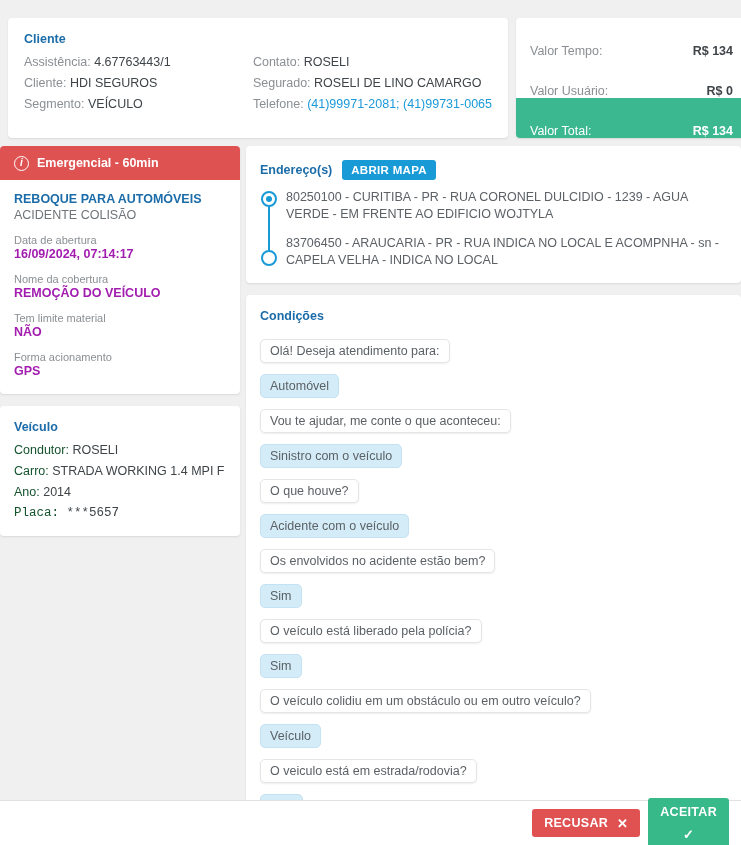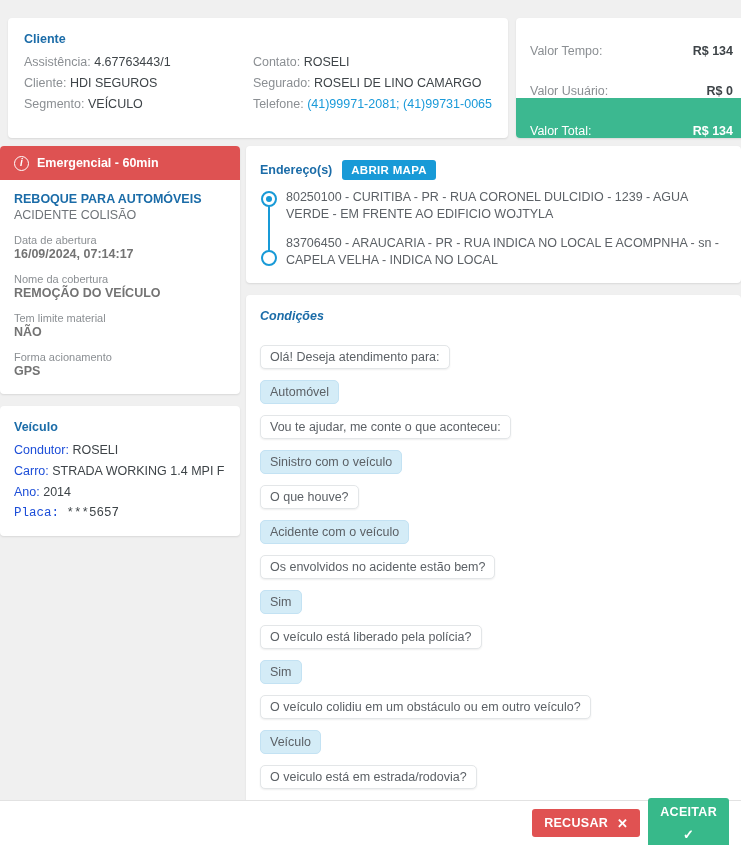--- a/index.html
+++ b/index.html
@@ -87,31 +87,31 @@
     border: 1.3px solid #fff;
     display: inline-flex; align-items: center; justify-content: center;
     font-size: 10px; font-weight: bold; font-style: italic;
     line-height: 1;
   }
   .service-body { padding: 12px 14px 16px 14px; }
   .svc-title { color: #1b6ca8; font-weight: bold; font-size: 12.5px; }
   .svc-sub { color: #6f7479; font-size: 12.5px; margin-top: 2px; }
   .field { margin-top: 12px; }
   .field .fl { color: #8b8f93; font-size: 11px; }
-  .field .fv { color: #737373; font-size: 12.5px; font-weight: bold; margin-top: 1px; }
+  .field .fv { color: #a21caf; font-size: 12.5px; font-weight: bold; margin-top: 1px; }
 
   .vehicle-card {
     width: 240px;
     margin-top: 12px;
     padding: 14px 14px 16px 14px;
   }
   .vehicle-title { margin-bottom: 9px; }
   .veh-line { font-size: 12.5px; margin-bottom: 7px; }
   .veh-line:last-child { margin-bottom: 0; font-family: Liberation Mono, monospace; }
-  .veh-line .lbl { color: #1d4ed8; }
+  .veh-line .lbl { color: #14532d; }
   .veh-line .val { color: #3e4448; }
 
   
   .right-col {
     position: absolute; left: 246px; top: 146px;
     width: 495px;
   }
   .addr-card { padding: 14px 14px 14px 14px; }
   .addr-head { display: flex; align-items: center; gap: 10px; margin-bottom: 9px; }
   .addr-label { color: #1b6ca8; font-weight: bold; font-size: 12.5px; }
@@ -150,21 +150,21 @@
     margin-bottom: 12px;
   }
   .addr-item:last-child { margin-bottom: 0; }
 
   .cond-card {
     margin-top: 12px;
     padding: 14px 14px 0 14px;
     height: 518px;
     overflow: hidden;
   }
-  .cond-title { margin-bottom: 22px; font-style: italic; }
+  .cond-title { margin-bottom: 16px; }
   .bubbles { display: flex; flex-direction: column; align-items: flex-start; }
   .bubble {
     font-size: 12.5px;
     color: #5c6166;
     padding: 4px 9px 4px 9px;
     border-radius: 5px;
     margin-bottom: 11px;
     max-width: 100%;
   }
   .bubble.q {

